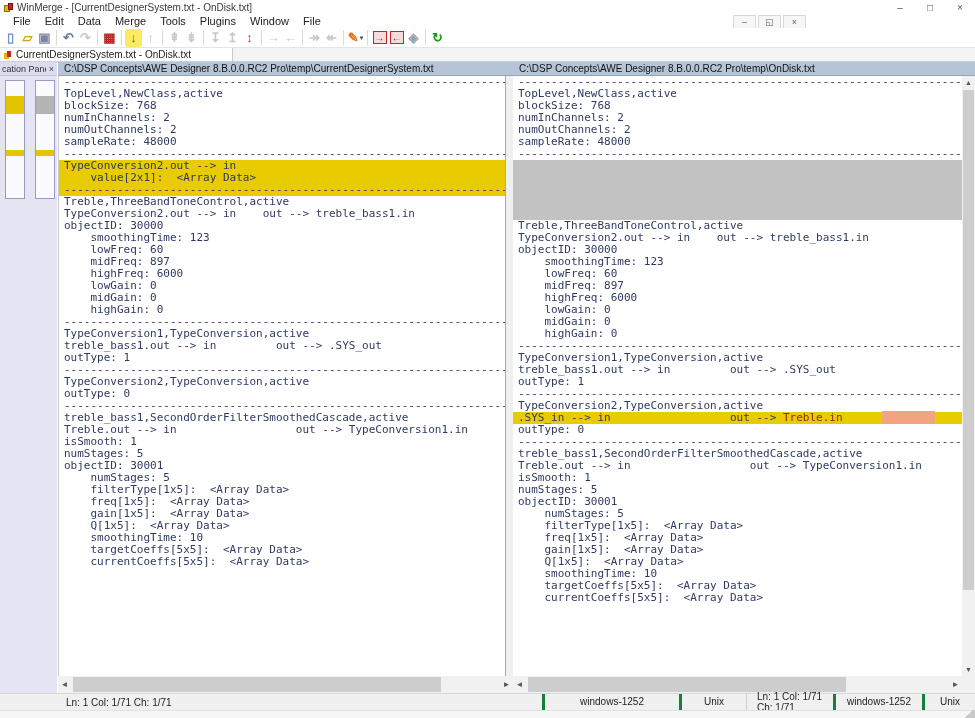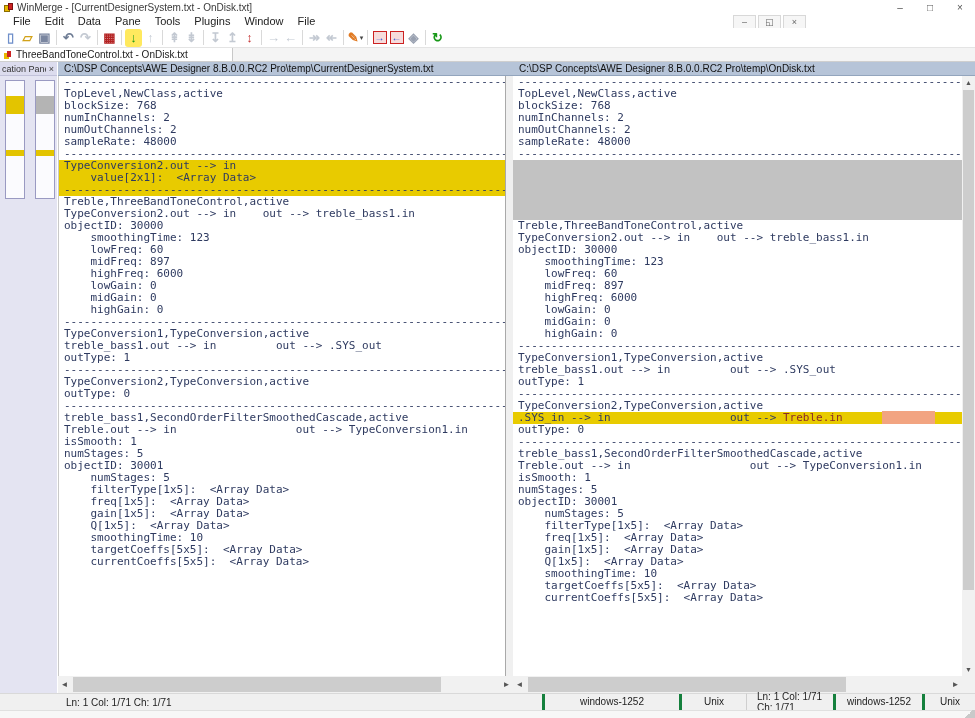--- a/index.html
+++ b/index.html
@@ -90,21 +90,21 @@
     <span class="winbtn">□</span>
     <span class="winbtn">×</span>
   </span>
 </div>
 
 <div id="menubar" class="abs">
   <div id="menu-items">
       <span class="mitem">File</span>
       <span class="mitem">Edit</span>
       <span class="mitem">Data</span>
-      <span class="mitem">Pane</span>
+      <span class="mitem">Merge</span>
       <span class="mitem">Tools</span>
       <span class="mitem">Plugins</span>
       <span class="mitem">Window</span>
       <span class="mitem">File</span>
     </div>
   <div id="mdi-controls">
     <span class="mdibtn">–</span>
     <span class="mdibtn">◱</span>
     <span class="mdibtn">×</span>
   </div>
@@ -189,21 +189,21 @@
       <span class="tg" style="color: rgb(24, 152, 24);">↻</span>
     </div>
   </div>
 
 <div id="tabbar" class="abs">
   <div id="tab-active">
     <span class="ticon">
         <span class="q1"></span>
         <span class="q2"></span>
       </span>
-    <span>ThreeBandToneControl.txt - OnDisk.txt</span>
+    <span>CurrentDesignerSystem.txt - OnDisk.txt</span>
   </div>
 </div>
 
 <div id="locpane" class="abs">
   <div id="locheader">
     <span class="t">cation Pane</span>
     <span class="locx">×</span>
   </div>
   <div class="locbar" id="locbar-0">
       <div class="locseg" style="top: 13%; height: 15%; background: rgb(227, 196, 0);"></div>

